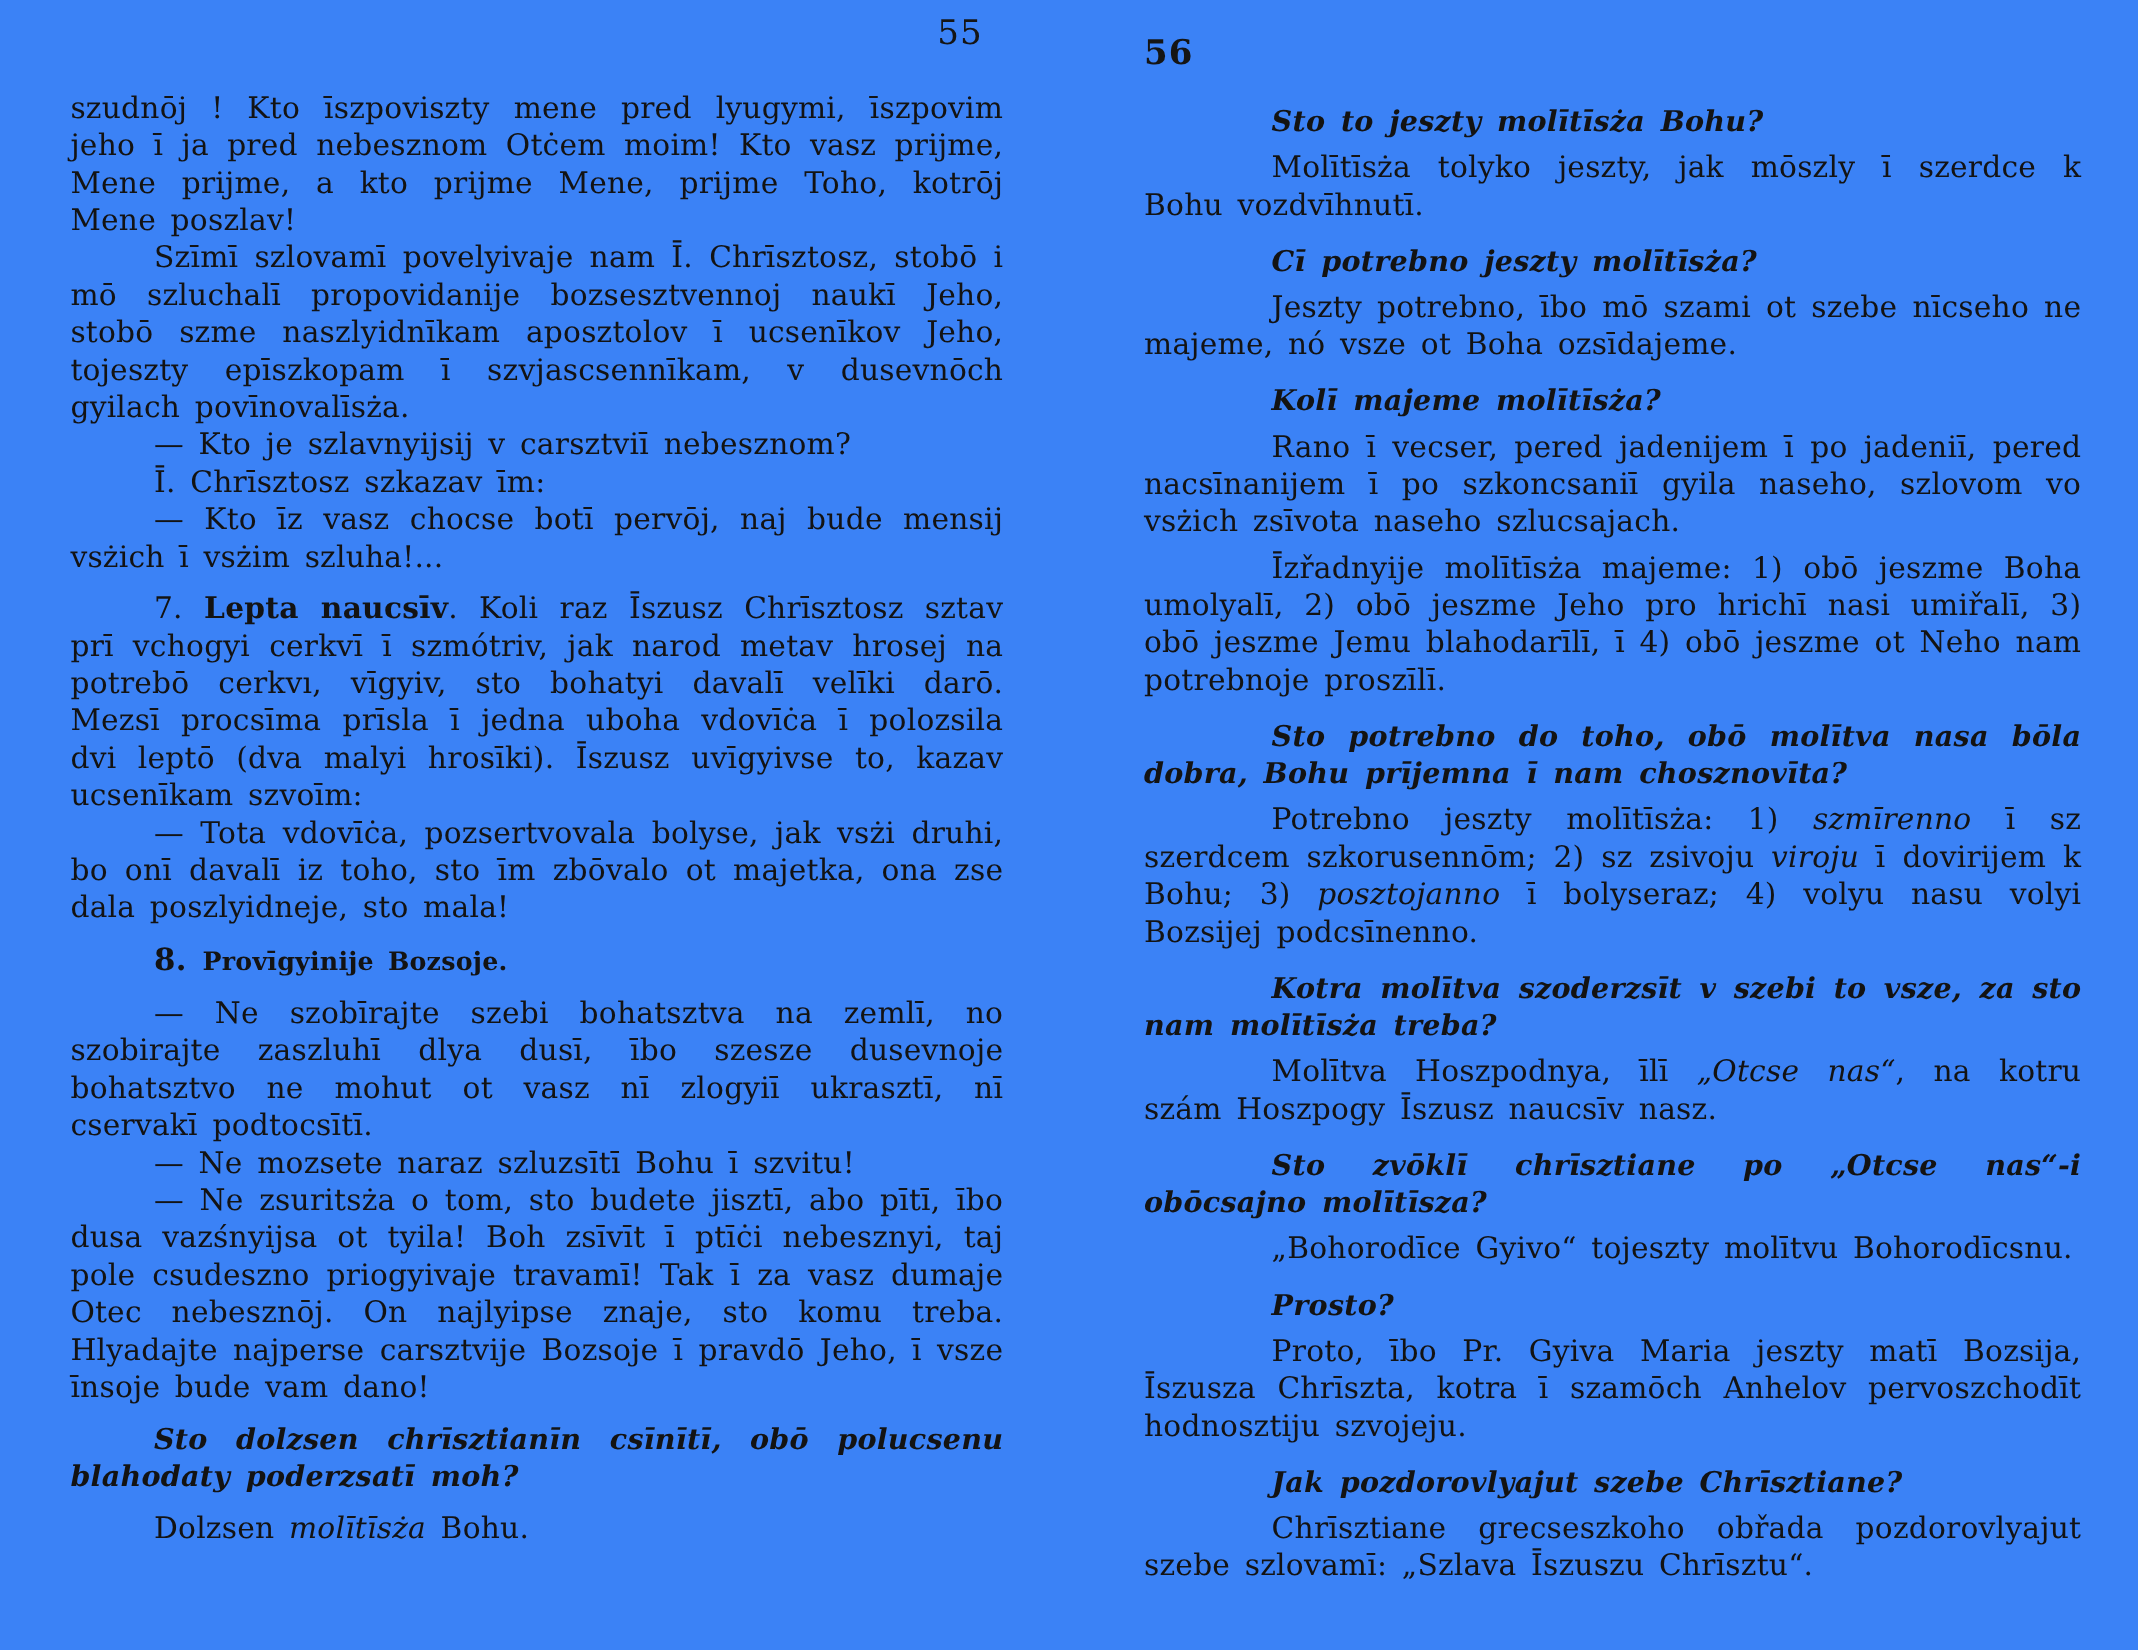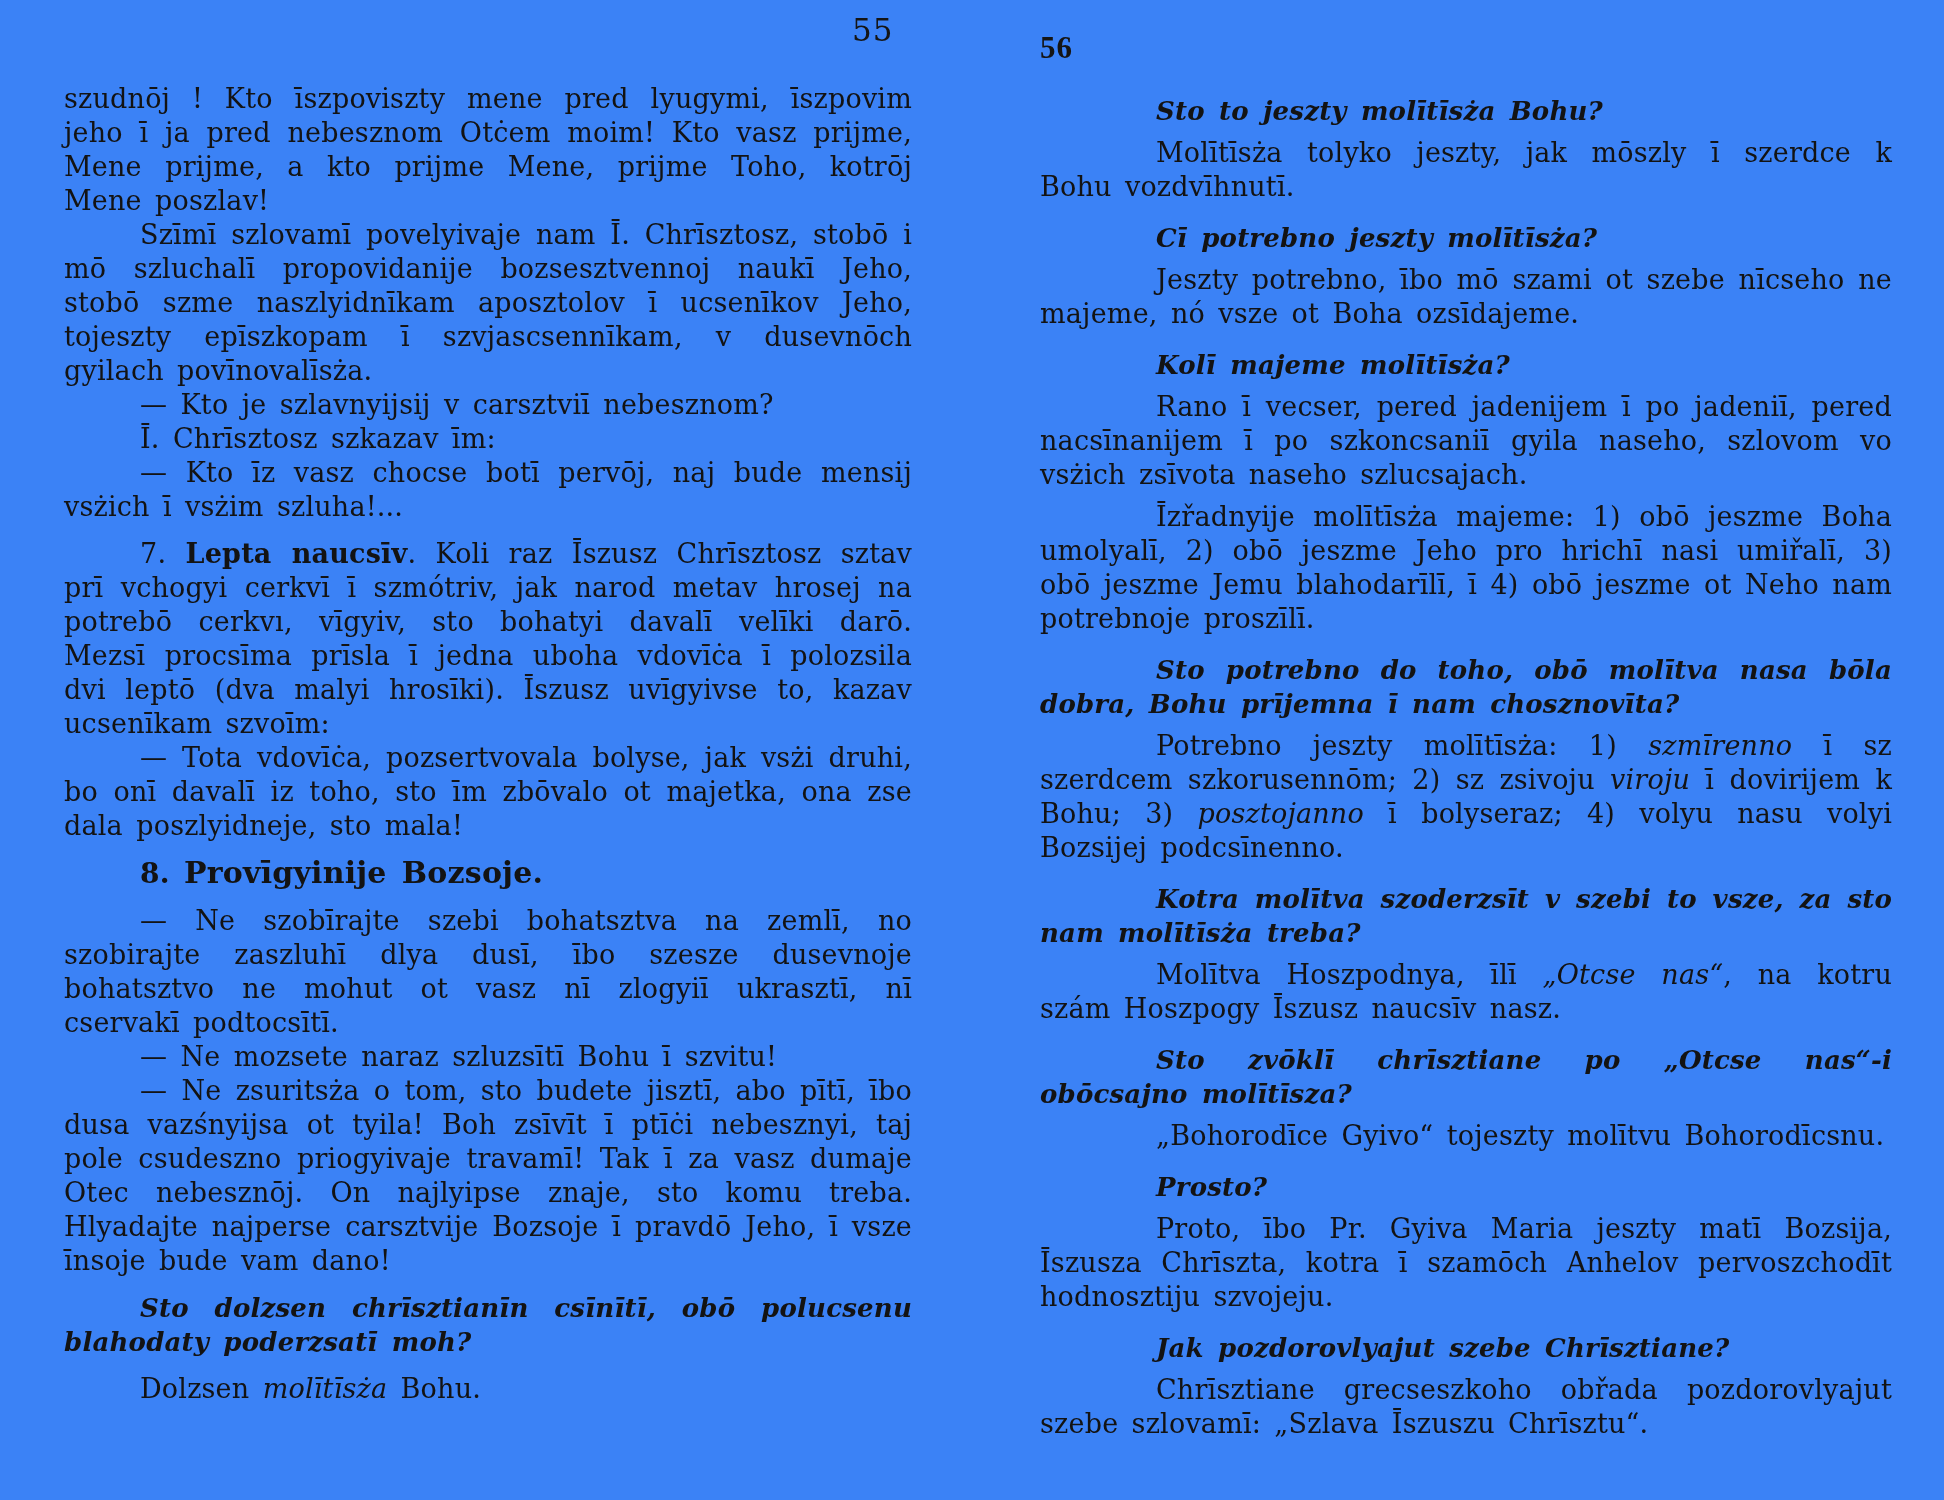--- a/index.html
+++ b/index.html
@@ -15,21 +15,21 @@
     font-family:"DejaVu Serif","Liberation Serif",serif;
     color:#131313;
   }
   .page-number {
     position:absolute;
     font-size:31px;
     letter-spacing:1px;
     color:#151515;
   }
   #pn-left  { left:852px; top:12px; font-weight:400; }
-  #pn-right { left:1040px; top:30px; font-weight:700;font-family:Liberation Serif, serif; }
+  #pn-right { left:1040px; top:30px; font-weight:700; }
 
   .page-body { position:absolute; }
   #body-left  { left:64px;  top:82px;  width:848px; }
   #body-right { left:1040px; top:94px; width:852px; }
 
   .para {
     margin:0;
     text-align:justify;
     text-indent:76px;
     font-size:27px;
@@ -37,21 +37,21 @@
     word-spacing:4.5px;
     letter-spacing:0.2px;
   }
   #body-right .para { text-indent:116px; }
 
   .noindent { text-indent:0 !important; }
   .b { font-weight:700; }
   .i { font-style:italic; }
 
   .heading { font-weight:700; font-size:28px; }
-  .heading .b { font-size:30px; }
+  .heading .b { font-size:23px; }
 
   .question {
     font-style:italic;
     font-weight:700;
     font-size:26px;
     word-spacing:5px;
   }
 
   
   .sp   { margin-top:13px; }

